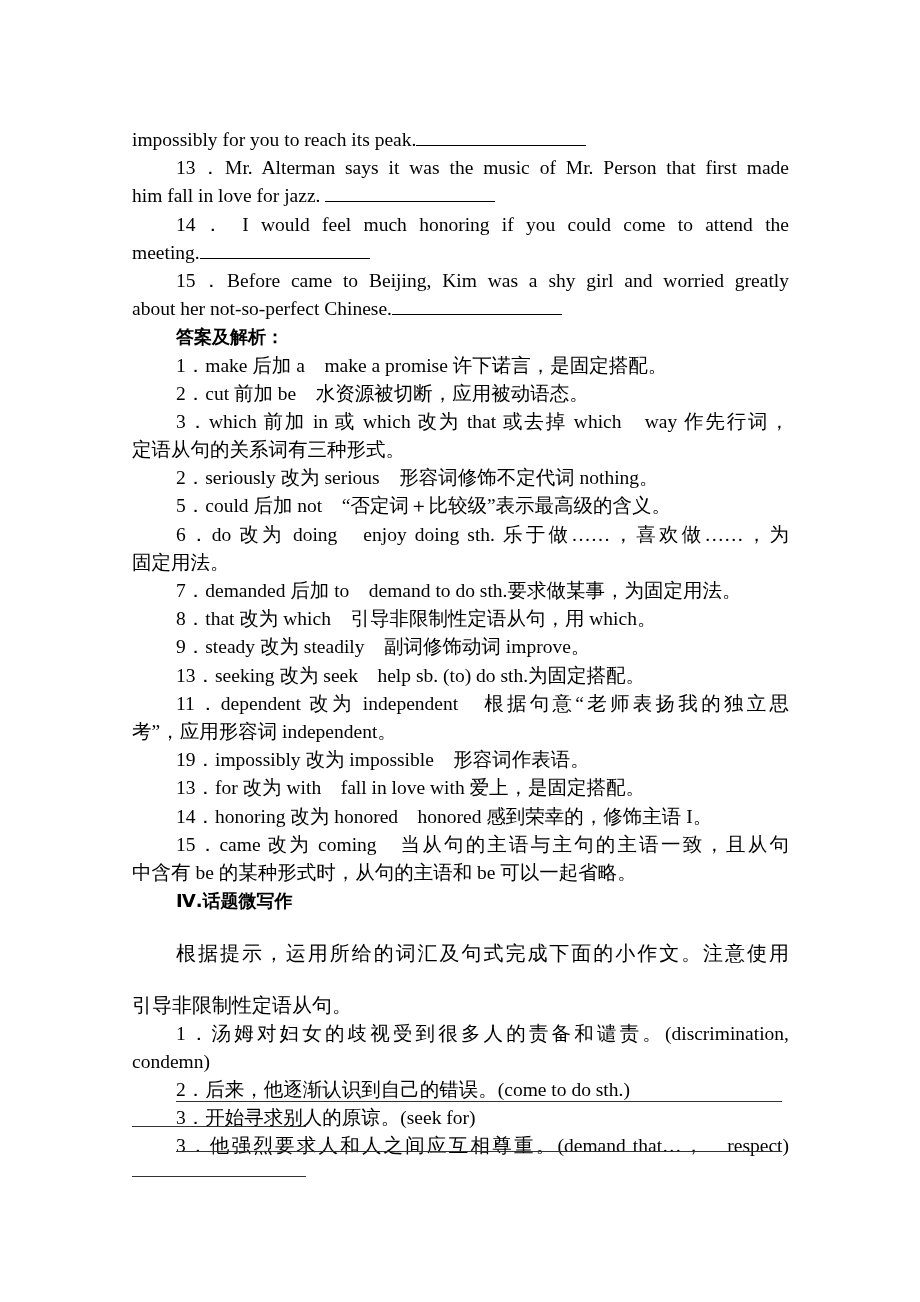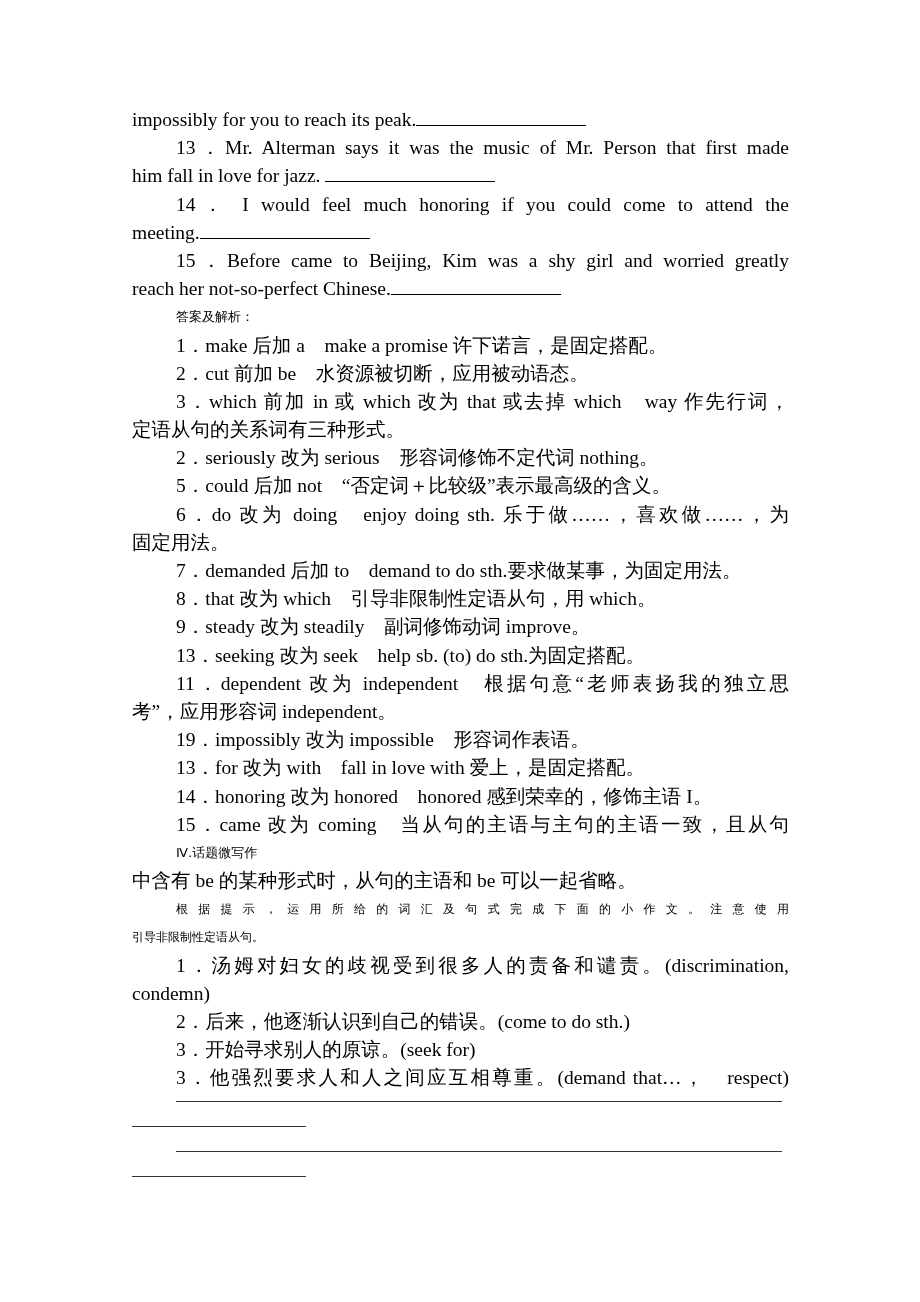--- a/index.html
+++ b/index.html
@@ -11,21 +11,21 @@
       width: 920px;
       height: 1302px;
       position: relative;
       overflow: hidden;
       font-family: "Liberation Serif", "DejaVu Serif", serif;
       color: #000000;
     }
     .page {
       position: absolute;
       left: 132px;
-      top: 106px;
+      top: 126px;
       width: 657px;
     }
     .line {
       font-size: 19.5px;
       line-height: 28.2px;
       height: 28.2px;
       white-space: nowrap;
       text-align: justify;
       text-align-last: justify;
     }
@@ -33,25 +33,27 @@
     .indent { padding-left: 44px; }
     .blank {
       display: inline-block;
       border-bottom: 1px solid #000;
       height: 18px;
       vertical-align: baseline;
     }
     .b160 { width: 170px; }
     .heading {
       font-family: "DejaVu Sans", "Liberation Sans", sans-serif;
-      font-size: 13px;
+      font-size: 18px;
+      font-weight: bold;
     }
     .cn-sans {
       font-family: "DejaVu Sans", "Liberation Sans", sans-serif;
-      font-size: 12px;
+      font-size: 20px;
+      margin-top: 24px;
     }
     .rule {
       position: absolute;
       height: 0;
       border-top: 1.5px solid #333;
     }
   </style>
 </head>
 <body>
 
@@ -66,21 +68,21 @@
     <span>him fall in love for jazz. </span><span class="blank b160"></span>
   </div>
 
   <div class="line indent">14． I would feel much honoring if you could come to attend the</div>
   <div class="line last">
     <span>meeting.</span><span class="blank b160"></span>
   </div>
 
   <div class="line indent">15．Before came to Beijing, Kim was a shy girl and worried greatly</div>
   <div class="line last">
-    <span>reach her not-so-perfect Chinese.</span><span class="blank b160"></span>
+    <span>about her not-so-perfect Chinese.</span><span class="blank b160"></span>
   </div>
 
   <div class="line last indent heading">答案及解析：</div>
 
   <div class="line last indent">1．make 后加 a　make a promise 许下诺言，是固定搭配。</div>
   <div class="line last indent">2．cut 前加 be　水资源被切断，应用被动语态。</div>
   <div class="line indent">3．which 前加 in 或 which 改为 that 或去掉 which　way 作先行词，</div>
   <div class="line last">定语从句的关系词有三种形式。</div>
   <div class="line last indent">2．seriously 改为 serious　形容词修饰不定代词 nothing。</div>
   <div class="line last indent">5．could 后加 not　“否定词＋比较级”表示最高级的含义。</div>
@@ -89,23 +91,23 @@
   <div class="line last indent">7．demanded 后加 to　demand to do sth.要求做某事，为固定用法。</div>
   <div class="line last indent">8．that 改为 which　引导非限制性定语从句，用 which。</div>
   <div class="line last indent">9．steady 改为 steadily　副词修饰动词 improve。</div>
   <div class="line last indent">13．seeking 改为 seek　help sb. (to) do sth.为固定搭配。</div>
   <div class="line indent">11．dependent 改为 independent　根据句意“老师表扬我的独立思</div>
   <div class="line last">考”，应用形容词 independent。</div>
   <div class="line last indent">19．impossibly 改为 impossible　形容词作表语。</div>
   <div class="line last indent">13．for 改为 with　fall in love with 爱上，是固定搭配。</div>
   <div class="line last indent">14．honoring 改为 honored　honored 感到荣幸的，修饰主语 I。</div>
   <div class="line indent">15．came 改为 coming　当从句的主语与主句的主语一致，且从句</div>
+  <div class="line last">中含有 be 的某种形式时，从句的主语和 be 可以一起省略。</div>
+
   <div class="line last indent heading">Ⅳ.话题微写作</div>
-
-  <div class="line last">中含有 be 的某种形式时，从句的主语和 be 可以一起省略。</div>
   <div class="line indent cn-sans">根据提示，运用所给的词汇及句式完成下面的小作文。注意使用</div>
   <div class="line last cn-sans">引导非限制性定语从句。</div>
 
   <div class="line indent">1．汤姆对妇女的歧视受到很多人的责备和谴责。(discrimination,</div>
   <div class="line last">condemn)</div>
   <div class="line last indent">2．后来，他逐渐认识到自己的错误。(come to do sth.)</div>
   <div class="line last indent">3．开始寻求别人的原谅。(seek for)</div>
   <div class="line indent">3．他强烈要求人和人之间应互相尊重。(demand that…，　respect)</div>
 </div>
 

